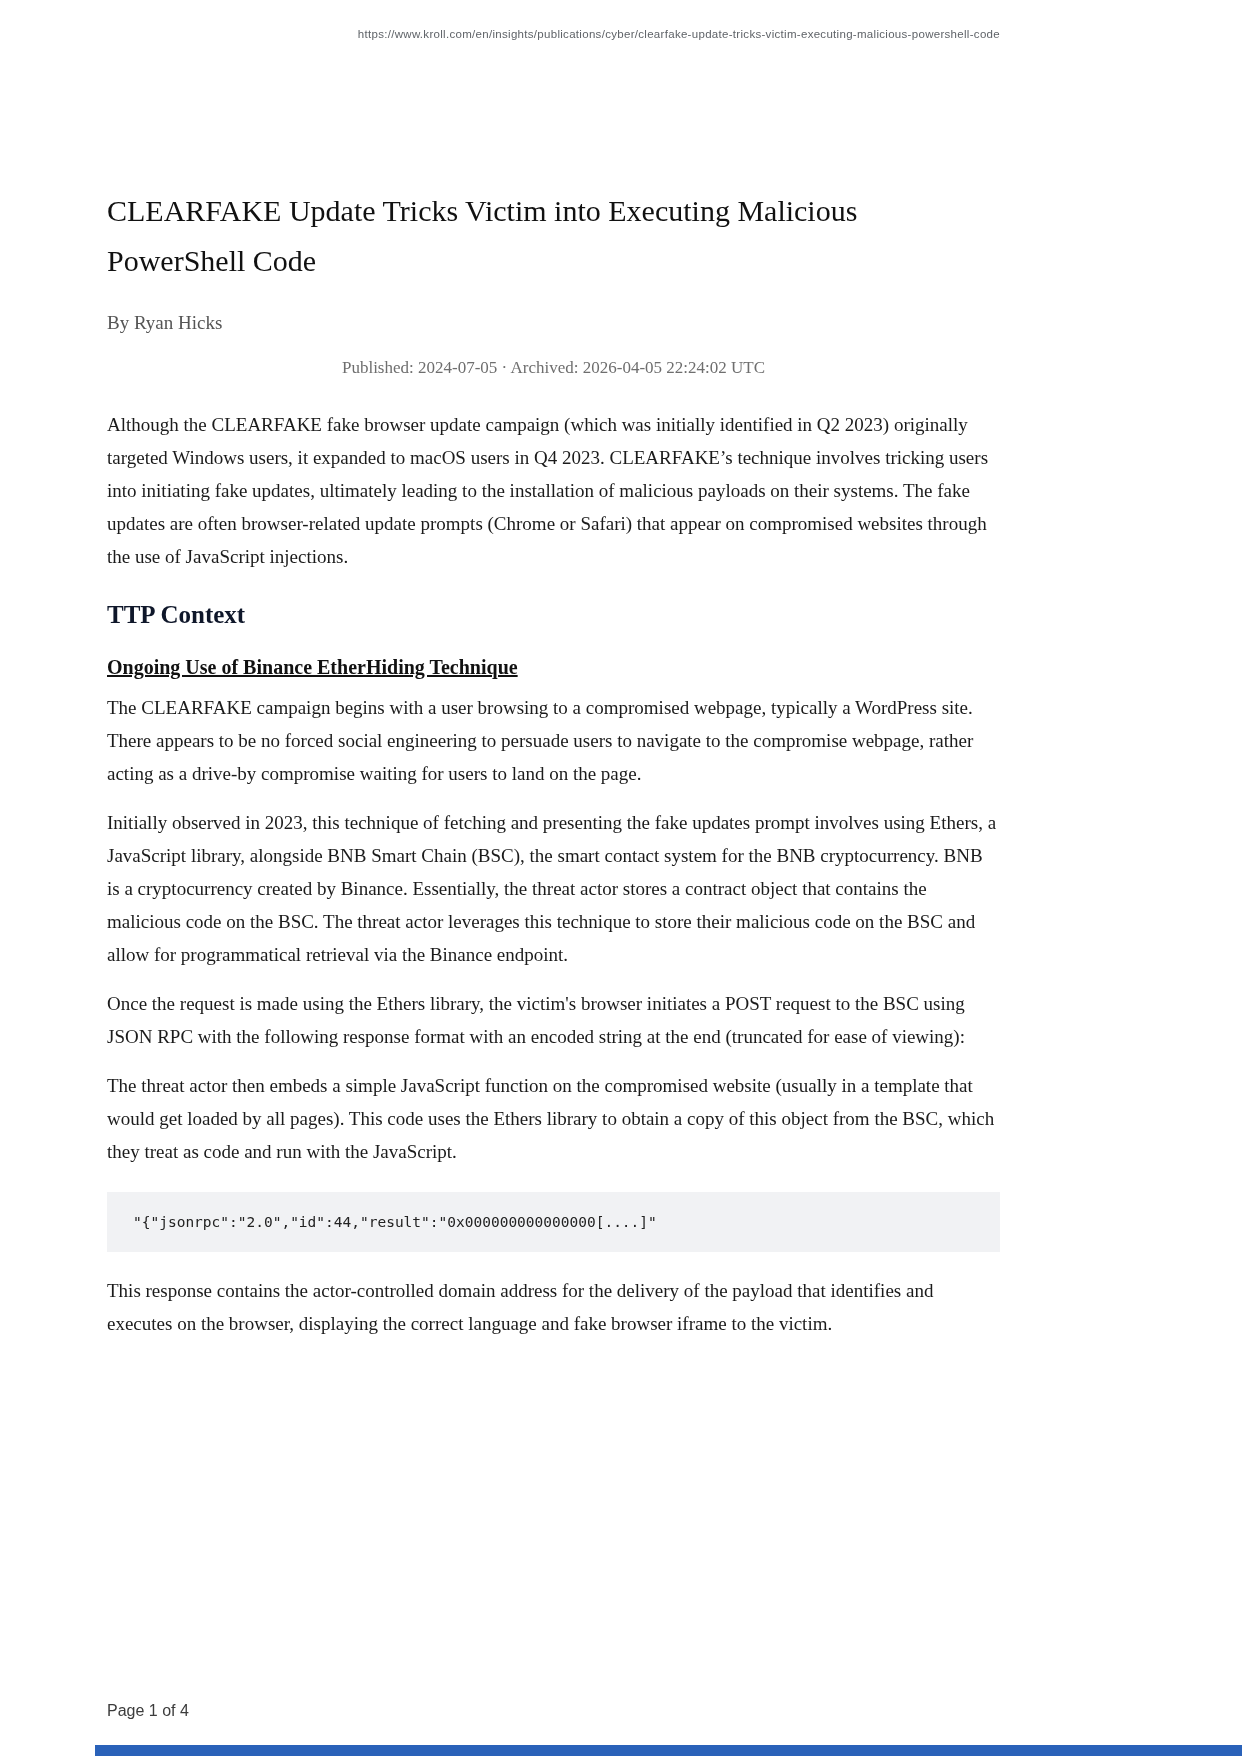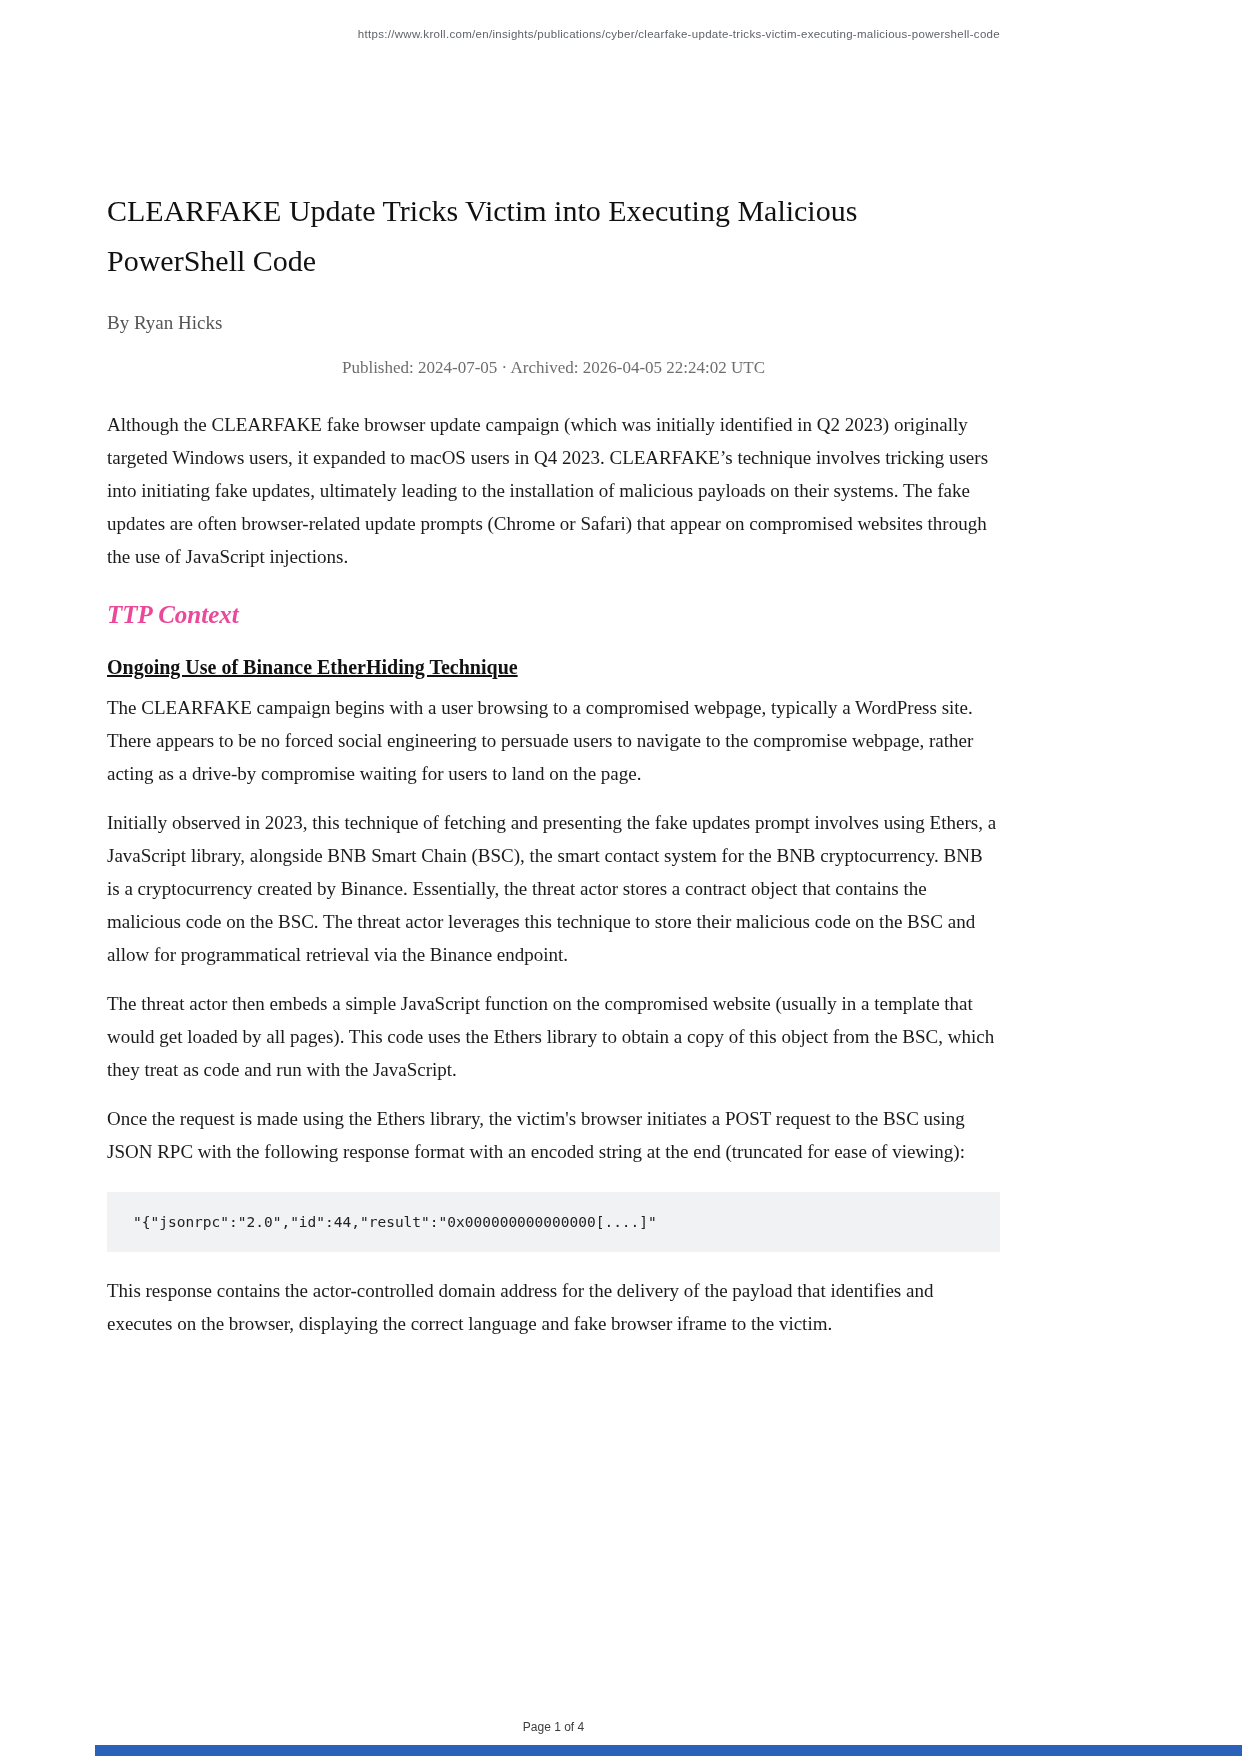--- a/index.html
+++ b/index.html
@@ -54,22 +54,21 @@
     margin: 0 0 16px 0;
     font-size: 19px;
     line-height: 33px;
     color: #1b1b1b;
   }
   h2.section-heading {
     margin: 26px 0 12px 0;
     font-size: 25px;
     line-height: 32px;
     font-weight: bold;
-    color: #ec4899;
-    font-style: italic;
+    color: #0f172a;
   }
   h3.subsection-heading {
     margin: 22px 0 10px 0;
     font-size: 20px;
     line-height: 28px;
     font-weight: bold;
     color: #111111;
     text-decoration: underline;
   }
   pre.code-block {
@@ -78,26 +77,26 @@
     background: #f1f2f4;
     font-family: "DejaVu Sans Mono", monospace;
     font-size: 14.5px;
     line-height: 20px;
     color: #222222;
     white-space: pre;
     overflow: hidden;
   }
   .page-footer {
     position: absolute;
-    bottom: 22px;
+    bottom: 36px;
     left: 107px;
     width: 893px;
-    text-align: center;
+    text-align: left;
     font-family: "Liberation Sans", sans-serif;
-    font-size: 12px;
+    font-size: 16px;
     color: #3c3c3c;
   }
   .bottom-bar {
     position: absolute;
     bottom: 0;
     left: 95px;
     right: 0;
     height: 11px;
     background: #2a62b9;
   }
@@ -119,23 +118,23 @@
   <p class="body">Although the CLEARFAKE fake browser update campaign (which was initially identified in Q2 2023) originally targeted Windows users, it expanded to macOS users in Q4 2023. CLEARFAKE’s technique involves tricking users into initiating fake updates, ultimately leading to the installation of malicious payloads on their systems. The fake updates are often browser-related update prompts (Chrome or Safari) that appear on compromised websites through the use of JavaScript injections.</p>
 
   <h2 class="section-heading">TTP Context</h2>
 
   <h3 class="subsection-heading">Ongoing Use of Binance EtherHiding Technique</h3>
 
   <p class="body">The CLEARFAKE campaign begins with a user browsing to a compromised webpage, typically a WordPress site. There appears to be no forced social engineering to persuade users to navigate to the compromise webpage, rather acting as a drive-by compromise waiting for users to land on the page.</p>
 
   <p class="body">Initially observed in 2023, this technique of fetching and presenting the fake updates prompt involves using Ethers, a JavaScript library, alongside BNB Smart Chain (BSC), the smart contact system for the BNB cryptocurrency. BNB is a cryptocurrency created by Binance. Essentially, the threat actor stores a contract object that contains the malicious code on the BSC. The threat actor leverages this technique to store their malicious code on the BSC and allow for programmatical retrieval via the Binance endpoint.</p>
 
+  <p class="body">Once the request is made using the Ethers library, the victim's browser initiates a POST request to the BSC using JSON RPC with the following response format with an encoded string at the end (truncated for ease of viewing):</p>
+
   <p class="body">The threat actor then embeds a simple JavaScript function on the compromised website (usually in a template that would get loaded by all pages). This code uses the Ethers library to obtain a copy of this object from the BSC, which they treat as code and run with the JavaScript.</p>
-
-  <p class="body">Once the request is made using the Ethers library, the victim's browser initiates a POST request to the BSC using JSON RPC with the following response format with an encoded string at the end (truncated for ease of viewing):</p>
 
   <pre class="code-block">"{"jsonrpc":"2.0","id":44,"result":"0x000000000000000[....]"</pre>
 
   <p class="body">This response contains the actor-controlled domain address for the delivery of the payload that identifies and executes on the browser, displaying the correct language and fake browser iframe to the victim.</p>
 
 </main>
 
 <div class="page-footer">Page 1 of 4</div>
 
 <div class="bottom-bar" style="background: rgb(42, 98, 185);"></div>

